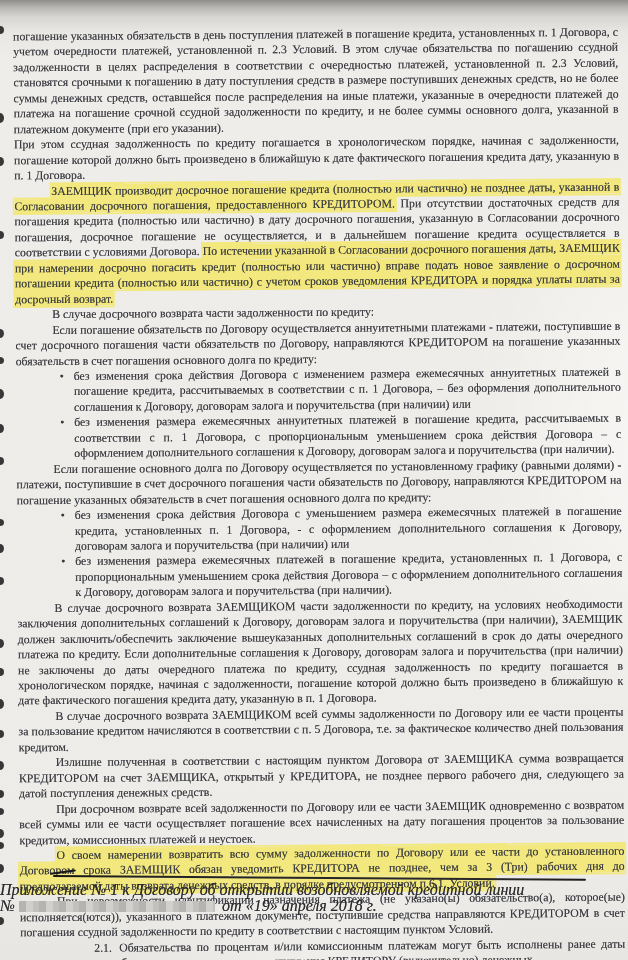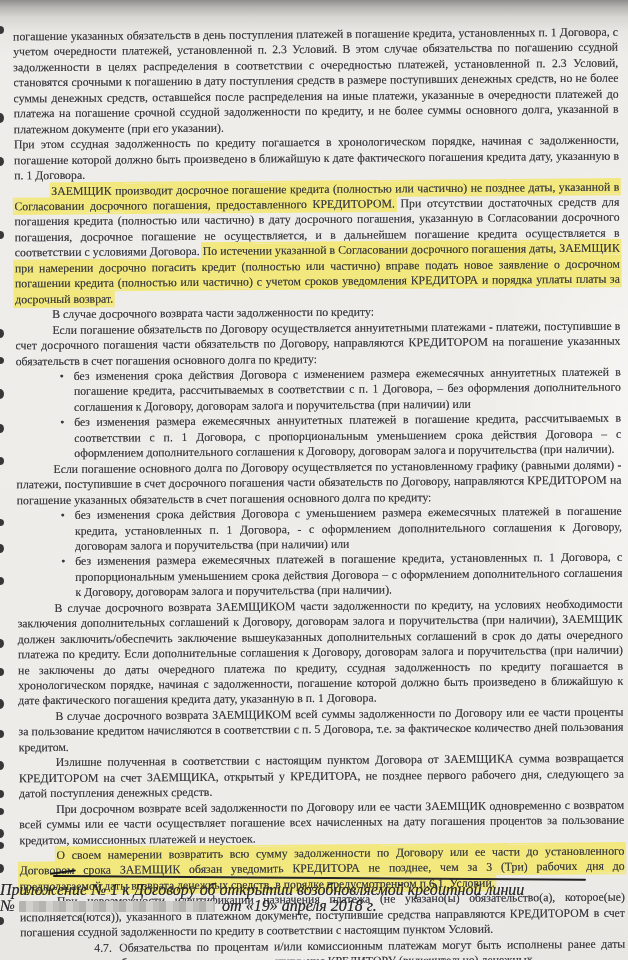--- a/index.html
+++ b/index.html
@@ -90,21 +90,21 @@
       <div class="bullet"><span class="dot">•</span><span>без изменения размера ежемесячных аннуитетных платежей в погашение кредита, рассчитываемых в соответствии с п. 1 Договора, с пропорциональным уменьшением срока действия Договора – с оформлением дополнительного соглашения к Договору, договорам залога и поручительства (при наличии).</span></div>
       <p class="para indent"><span>Если погашение основного долга по Договору осуществляется по установленному графику (равными долями) - платежи, поступившие в счет досрочного погашения части обязательств по Договору, направляются КРЕДИТОРОМ на погашение указанных обязательств в счет погашения основного долга по кредиту:</span></p>
       <div class="bullet"><span class="dot">•</span><span>без изменения срока действия Договора с уменьшением размера ежемесячных платежей в погашение кредита, установленных п. 1 Договора, - с оформлением дополнительного соглашения к Договору, договорам залога и поручительства (при наличии) или</span></div>
       <div class="bullet"><span class="dot">•</span><span>без изменения размера ежемесячных платежей в погашение кредита, установленных п. 1 Договора, с пропорциональным уменьшением срока действия Договора – с оформлением дополнительного соглашения к Договору, договорам залога и поручительства (при наличии).</span></div>
       <p class="para indent"><span>В случае досрочного возврата ЗАЕМЩИКОМ части задолженности по кредиту, на условиях необходимости заключения дополнительных соглашений к Договору, договорам залога и поручительства (при наличии), ЗАЕМЩИК должен заключить/обеспечить заключение вышеуказанных дополнительных соглашений в срок до даты очередного платежа по кредиту. Если дополнительные соглашения к Договору, договорам залога и поручительства (при наличии) не заключены до даты очередного платежа по кредиту, ссудная задолженность по кредиту погашается в хронологическом порядке, начиная с задолженности, погашение которой должно быть произведено в ближайшую к дате фактического погашения кредита дату, указанную в п. 1 Договора.</span></p>
       <p class="para indent"><span>В случае досрочного возврата ЗАЕМЩИКОМ всей суммы задолженности по Договору или ее части проценты за пользование кредитом начисляются в соответствии с п. 5 Договора, т.е. за фактическое количество дней пользования кредитом.</span></p>
       <p class="para indent"><span>Излишне полученная в соответствии с настоящим пунктом Договора от ЗАЕМЩИКА сумма возвращается КРЕДИТОРОМ на счет ЗАЕМЩИКА, открытый у КРЕДИТОРА, не позднее первого рабочего дня, следующего за датой поступления денежных средств.</span></p>
       <p class="para indent"><span>При досрочном возврате всей задолженности по Договору или ее части ЗАЕМЩИК одновременно с возвратом всей суммы или ее части осуществляет погашение всех начисленных на дату погашения процентов за пользование кредитом, комиссионных платежей и неустоек.</span></p>
       <p class="para indent"><span class="hl">О своем намерении возвратить всю сумму задолженности по Договору или ее части до установленного Договором срока ЗАЕМЩИК обязан уведомить КРЕДИТОРА не позднее, чем за 3 (Три) рабочих дня до предполагаемой даты возврата денежных средств, в порядке предусмотренном п.6.1. Условий.</span></p>
       <p class="para indent"><span>При невозможности идентификации назначения платежа (не указано(ы) обязательство(а), которое(ые) исполняется(ются)), указанного в платежном документе, поступившие средства направляются КРЕДИТОРОМ в счет погашения ссудной задолженности по кредиту в соответствии с настоящим пунктом Условий.</span></p>
-      <p class="para indent"><span class="pnum">4.7.</span><span>Обязательства по процентам и/или комиссионным платежам могут быть исполнены ранее даты платежа в сумме не более начисленных на дату поступления КРЕДИТОРУ (включительно) денежных</span></p>
+      <p class="para indent"><span class="pnum">2.1.</span><span>Обязательства по процентам и/или комиссионным платежам могут быть исполнены ранее даты платежа в сумме не более начисленных на дату поступления КРЕДИТОРУ (включительно) денежных</span></p>
     </div>
 
   <div class="footer">
     <span class="sep-hook"></span>
     <span class="sep-line"></span>
     <div>Приложение № 1 к Договору об открытии возобновляемой кредитной линии</div>
     <div>
       <span>№</span><span class="redacted"></span><span>от «19» апреля  2018 г.</span>
     </div>
   </div>

